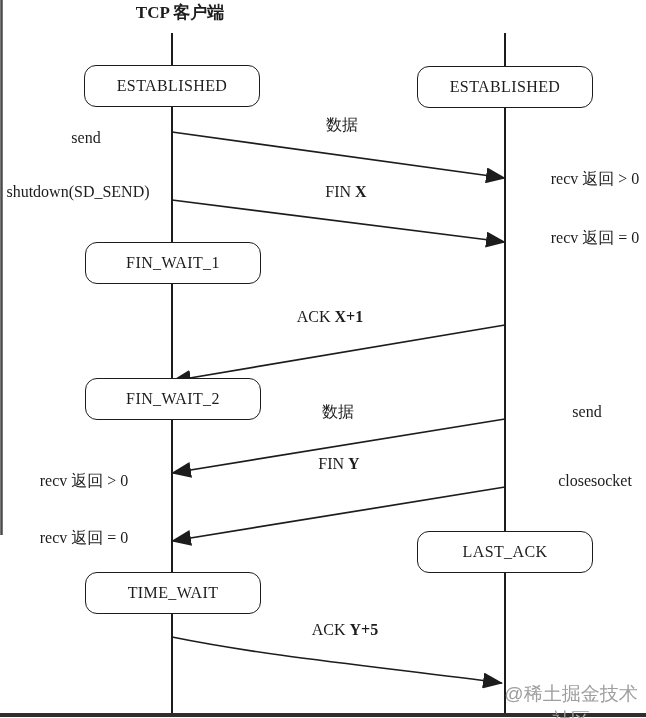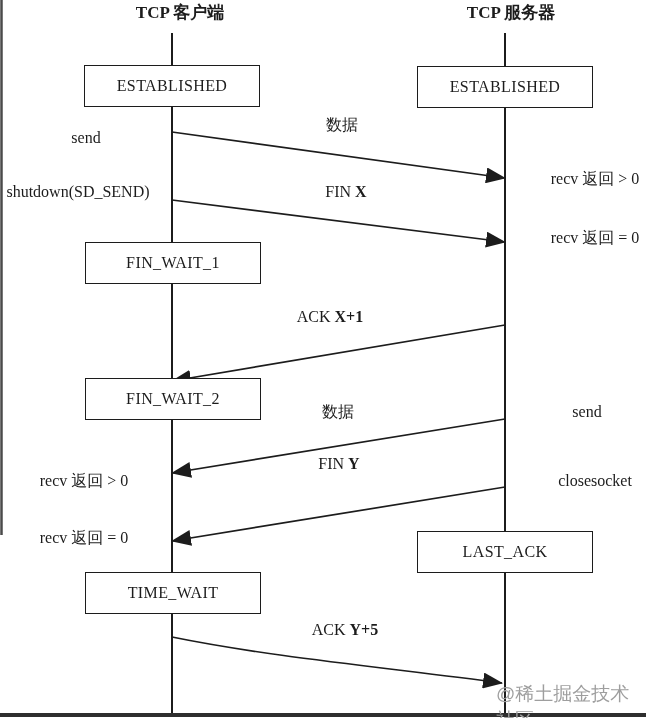--- a/index.html
+++ b/index.html
@@ -1,23 +1,23 @@
 <!DOCTYPE html>
 <html><head>
 <meta charset="utf-8">
 <style>
   html,body{margin:0;padding:0;background:#ffffff;}
   .canvas{
     position:relative;width:646px;height:718px;background:#ffffff;
-    font-family:"Liberation Serif","DejaVu Serif",serif;color:#1c1c1c;overflow:hidden;
+    font-family:"Liberation Serif","DejaVu Serif",serif;color:#1c1c1c;overflow:hidden;text-align:center;
   }
   .svg-layer{position:absolute;left:0;top:0;width:646px;height:718px;}
   .state-box{
     position:absolute;width:176px;height:42px;background:#ffffff;
-    border:1.6px solid #1c1c1c;border-radius:0;
+    border:1.6px solid #1c1c1c;border-radius:12px;
     display:flex;align-items:center;justify-content:center;
     font-size:16px;letter-spacing:0.4px;transform:translate(-50%,-50%);
     box-sizing:border-box;z-index:3;
   }
   .lbl{
     position:absolute;transform:translate(-50%,-50%);font-size:16px;
     white-space:nowrap;z-index:2;background:transparent;
   }
   .hdr{font-weight:bold;font-size:17px;}
   .msg b{font-weight:bold;}
@@ -46,21 +46,20 @@
 
     <path d="M172,132 L505,178" stroke="#1c1c1c" stroke-width="1.7" fill="none" marker-end="url(#ah)"></path>
     <path d="M172,200 L505,242" stroke="#1c1c1c" stroke-width="1.7" fill="none" marker-end="url(#ah)"></path>
     <path d="M505,325 L172,381" stroke="#1c1c1c" stroke-width="1.7" fill="none" marker-end="url(#ah)"></path>
     <path d="M505,419 L172,473" stroke="#1c1c1c" stroke-width="1.7" fill="none" marker-end="url(#ah)"></path>
     <path d="M505,487 L172,541" stroke="#1c1c1c" stroke-width="1.7" fill="none" marker-end="url(#ah)"></path>
     <path d="M172,637 C270,657 390,668 502,683" stroke="#1c1c1c" stroke-width="1.7" fill="none" marker-end="url(#ah)"></path>
   </svg>
 
   <div class="lbl hdr" style="left:180px;top:12px">TCP 客户端</div>
-  <div class="lbl hdr" style="left:511px;top:12px">TCP 服务器</div>
 
   <div class="state-box" style="left:172px;top:86px">ESTABLISHED</div>
   <div class="state-box" style="left:505px;top:87px">ESTABLISHED</div>
   <div class="state-box" style="left:173px;top:263px">FIN_WAIT_1</div>
   <div class="state-box" style="left:173px;top:399px">FIN_WAIT_2</div>
   <div class="state-box" style="left:505px;top:552px">LAST_ACK</div>
   <div class="state-box" style="left:173px;top:593px">TIME_WAIT</div>
 
   <div class="lbl msg" style="left:342px;top:125px">
     <span>数据</span><b></b>

